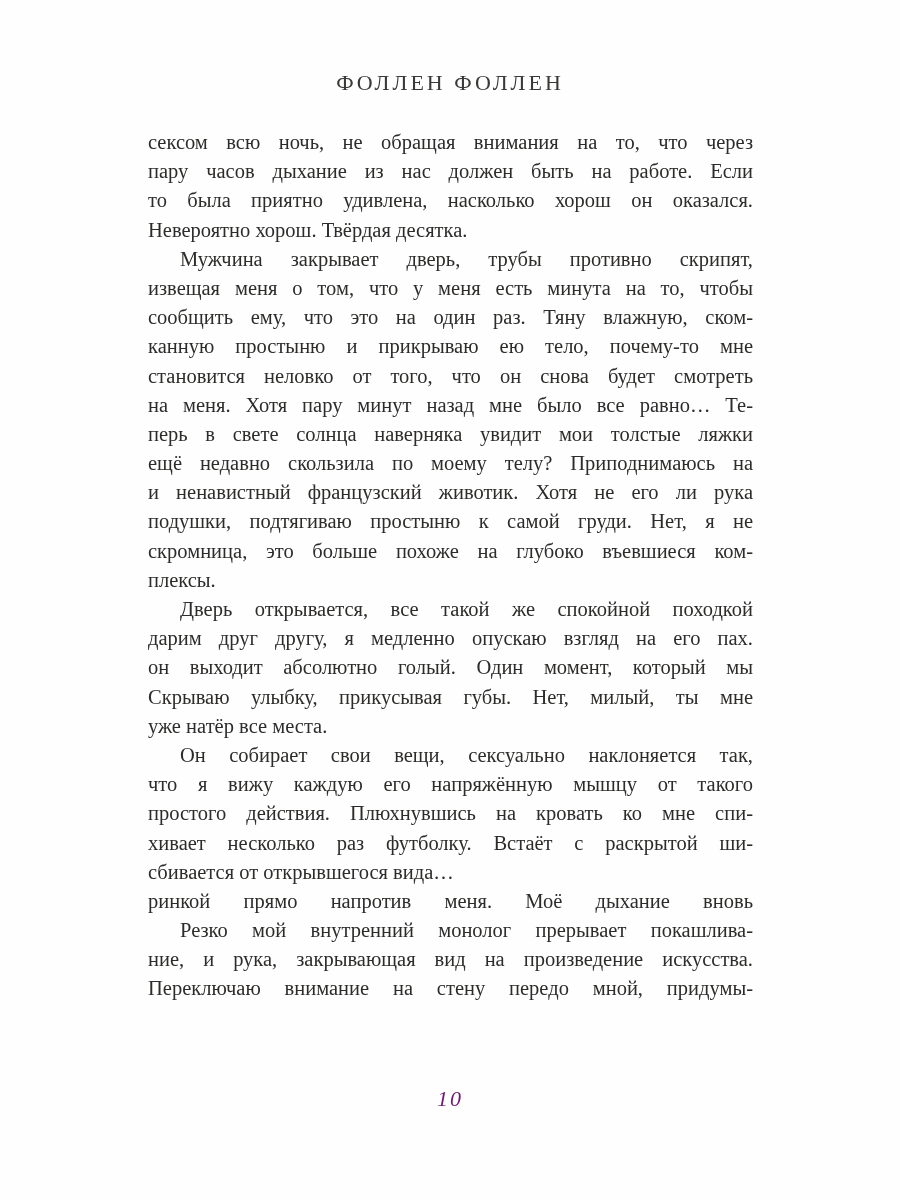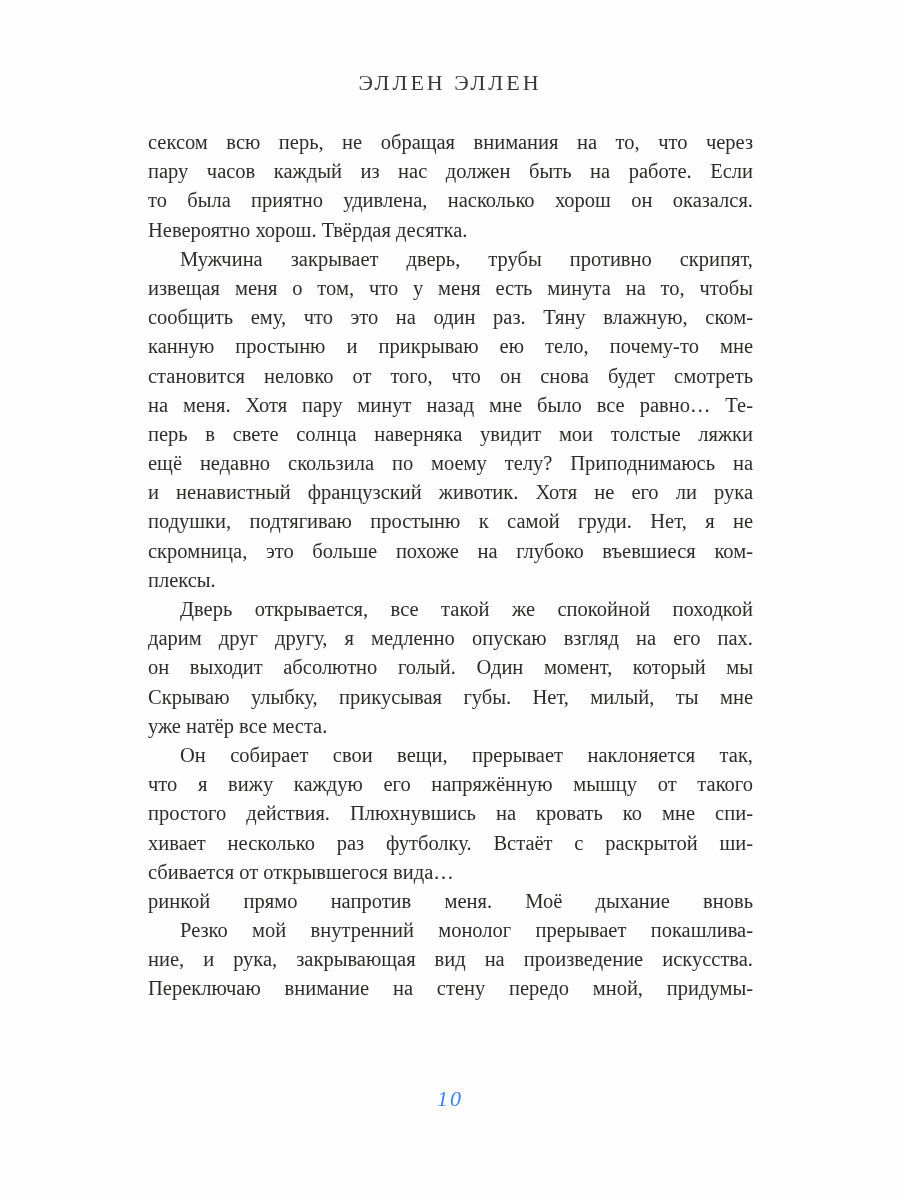--- a/index.html
+++ b/index.html
@@ -49,53 +49,53 @@
     padding-left: 32px;
   }
   .folio {
     position: absolute;
     top: 1086px;
     left: 0;
     width: 100%;
     text-align: center;
     font-size: 22px;
     font-style: italic;
-    color: #3b82f6;
+    color: #701a75;
     letter-spacing: 2px;
   }
 </style>
 </head>
 <body>
 
 <div class="page">
-  <div class="running-head">ЭЛЛЕН ЭЛЛЕН</div>
+  <div class="running-head">ФОЛЛЕН ФОЛЛЕН</div>
 
   <div class="text-block" id="text-block">
-      <div class="line">сексом всю перь, не обращая внимания на то, что через</div>
-      <div class="line">пару часов каждый из нас должен быть на работе. Если</div>
+      <div class="line">сексом всю ночь, не обращая внимания на то, что через</div>
+      <div class="line">пару часов дыхание из нас должен быть на работе. Если</div>
       <div class="line">то была приятно удивлена, насколько хорош он оказался.</div>
       <div class="line para-end">Невероятно хорош. Твёрдая десятка.</div>
       <div class="line indent">Мужчина закрывает дверь, трубы противно скрипят,</div>
       <div class="line">извещая меня о том, что у меня есть минута на то, чтобы</div>
       <div class="line">сообщить ему, что это на один раз. Тяну влажную, ском-</div>
       <div class="line">канную простыню и прикрываю ею тело, почему-то мне</div>
       <div class="line">становится неловко от того, что он снова будет смотреть</div>
       <div class="line">на меня. Хотя пару минут назад мне было все равно… Те-</div>
       <div class="line">перь в свете солнца наверняка увидит мои толстые ляжки</div>
       <div class="line">ещё недавно скользила по моему телу? Приподнимаюсь на</div>
       <div class="line">и ненавистный французский животик. Хотя не его ли рука</div>
       <div class="line">подушки, подтягиваю простыню к самой груди. Нет, я не</div>
       <div class="line">скромница, это больше похоже на глубоко въевшиеся ком-</div>
       <div class="line para-end">плексы.</div>
       <div class="line indent">Дверь открывается, все такой же спокойной походкой</div>
       <div class="line">дарим друг другу, я медленно опускаю взгляд на его пах.</div>
       <div class="line">он выходит абсолютно голый. Один момент, который мы</div>
       <div class="line">Скрываю улыбку, прикусывая губы. Нет, милый, ты мне</div>
       <div class="line para-end">уже натёр все места.</div>
-      <div class="line indent">Он собирает свои вещи, прерывает наклоняется так,</div>
+      <div class="line indent">Он собирает свои вещи, сексуально наклоняется так,</div>
       <div class="line">что я вижу каждую его напряжённую мышцу от такого</div>
       <div class="line">простого действия. Плюхнувшись на кровать ко мне спи-</div>
       <div class="line">хивает несколько раз футболку. Встаёт с раскрытой ши-</div>
       <div class="line para-end">сбивается от открывшегося вида…</div>
       <div class="line">ринкой прямо напротив меня. Моё дыхание вновь</div>
       <div class="line indent">Резко мой внутренний монолог прерывает покашлива-</div>
       <div class="line">ние, и рука, закрывающая вид на произведение искусства.</div>
       <div class="line">Переключаю внимание на стену передо мной, придумы-</div>
     </div>
 

